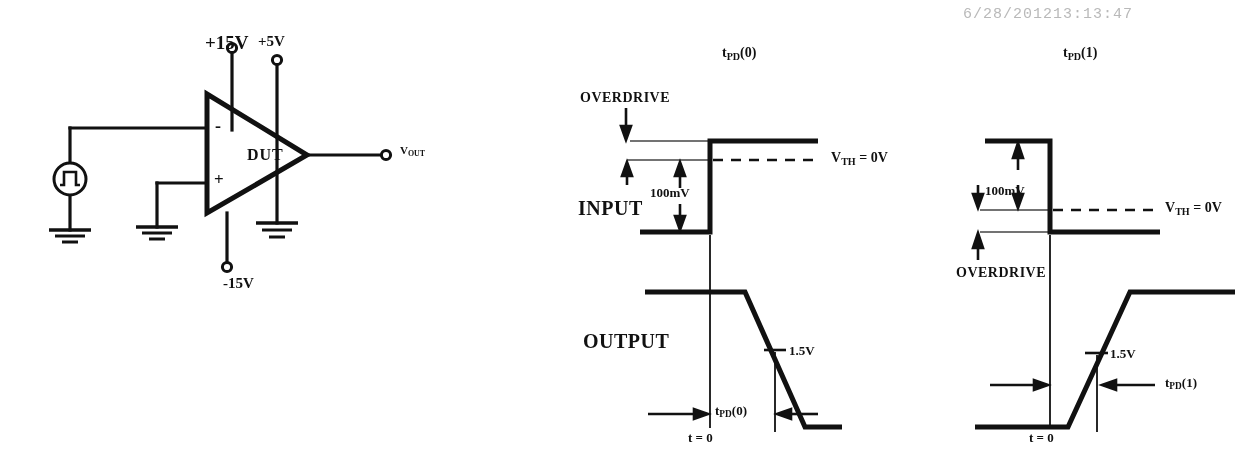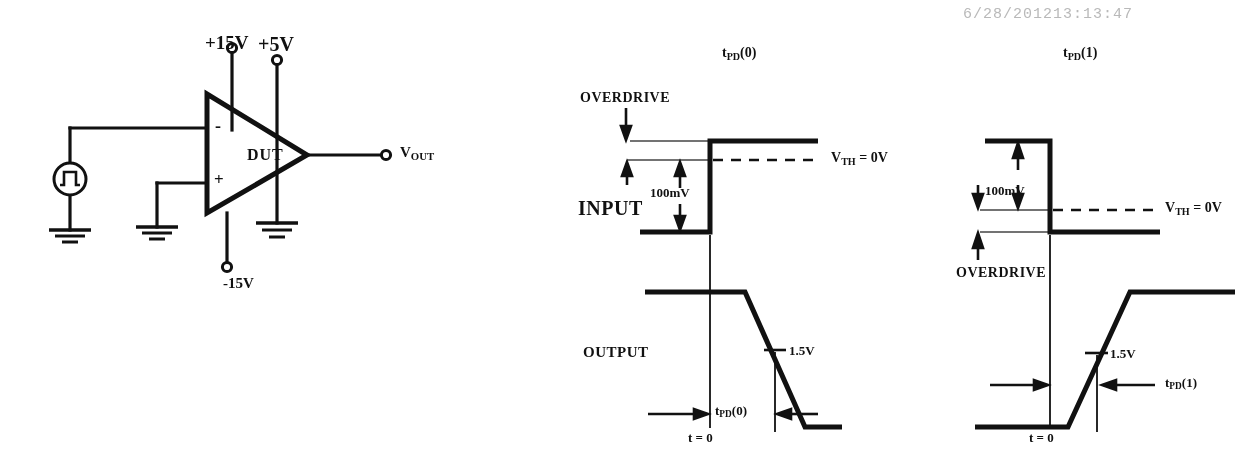--- a/index.html
+++ b/index.html
@@ -64,26 +64,26 @@
       <line x1="269" y1="217" x2="285" y2="217" stroke-width="3"></line>
     </g>
 
     <circle cx="232" cy="28" r="4.6" fill="#fff" stroke="#111" stroke-width="3"></circle>
     <circle cx="277" cy="40" r="4.6" fill="#fff" stroke="#111" stroke-width="3"></circle>
     <circle cx="227" cy="247" r="4.6" fill="#fff" stroke="#111" stroke-width="3"></circle>
     <circle cx="386" cy="135" r="4.6" fill="#fff" stroke="#111" stroke-width="3"></circle>
   </svg>
 
   <div class="txt" style="left:205px;top:32px;font-size:19px;">+15V</div>
-  <div class="txt" style="left:258px;top:33px;font-size:20px;">+5V</div>
+  <div class="txt" style="left:258px;top:33px;font-size:15px;">+5V</div>
   <div class="txt" style="left:203px;top:275px;font-size:15px;margin-left:20px;">-15V</div>
   <div class="txt" style="left:219px;top:146px;font-size:16px;letter-spacing:1px;margin-left:28px;">DUT</div>
   <div class="txt" style="left:215px;top:116px;font-size:18px;">-</div>
   <div class="txt" style="left:214px;top:170px;font-size:17px;">+</div>
-  <div class="txt" style="left:400px;top:144px;font-size:15px;"><span>V</span><sub>OUT</sub></div>
+  <div class="txt" style="left:400px;top:144px;font-size:11px;"><span>V</span><sub>OUT</sub></div>
 
   <div class="txt" style="left:722px;top:45px;font-size:14px;"><span>t</span><sub>PD</sub><span>(0)</span></div>
 
   <svg width="300" height="400" style="position:absolute;left:570px;top:80px;">
 
     <g stroke="#444" stroke-width="1.4" fill="none">
       <line x1="60" y1="61" x2="140" y2="61"></line>
       <line x1="57" y1="80" x2="140" y2="80"></line>
       <line x1="75" y1="152" x2="140" y2="152"></line>
     </g>
@@ -125,21 +125,21 @@
     <g stroke="#111" stroke-width="2.6" fill="#111">
       <line x1="248" y1="334" x2="218" y2="334"></line>
       <polygon points="207,334 221,329 221,339"></polygon>
     </g>
   </svg>
 
   <div class="txt" style="left:580px;top:90px;font-size:14px;letter-spacing:0.5px;">OVERDRIVE</div>
   <div class="txt" style="left:578px;top:197px;font-size:20px;letter-spacing:0.5px;">INPUT</div>
   <div class="txt" style="left:650px;top:185px;font-size:13px;">100mV</div>
   <div class="txt" style="left:831px;top:150px;font-size:14px;"><span>V</span><sub>TH</sub><span> = 0V</span></div>
-  <div class="txt" style="left:583px;top:344px;font-size:15px;letter-spacing:0.5px;">OUTPUT</div>
+  <div class="txt" style="left:583px;top:330px;font-size:20px;letter-spacing:0.5px;">OUTPUT</div>
   <div class="txt" style="left:789px;top:343px;font-size:13px;">1.5V</div>
   <div class="txt" style="left:688px;top:430px;font-size:13px;">t = 0</div>
   <div class="txt" style="left:715px;top:403px;font-size:13px;"><span>t</span><sub>PD</sub><span>(0)</span></div>
 
   <div class="txt" style="left:1063px;top:45px;font-size:14px;"><span>t</span><sub>PD</sub><span>(1)</span></div>
 
   <svg width="300" height="400" style="position:absolute;left:950px;top:80px;">
 
     <g stroke="#444" stroke-width="1.4" fill="none">
       <line x1="30" y1="130" x2="100" y2="130"></line>

